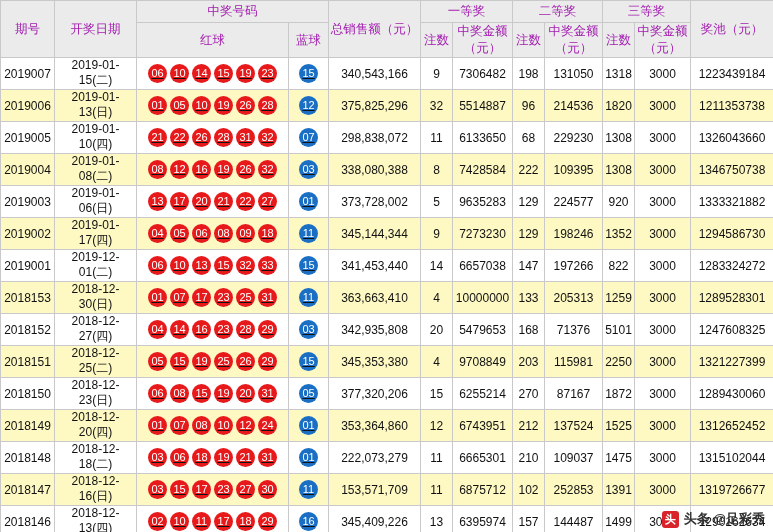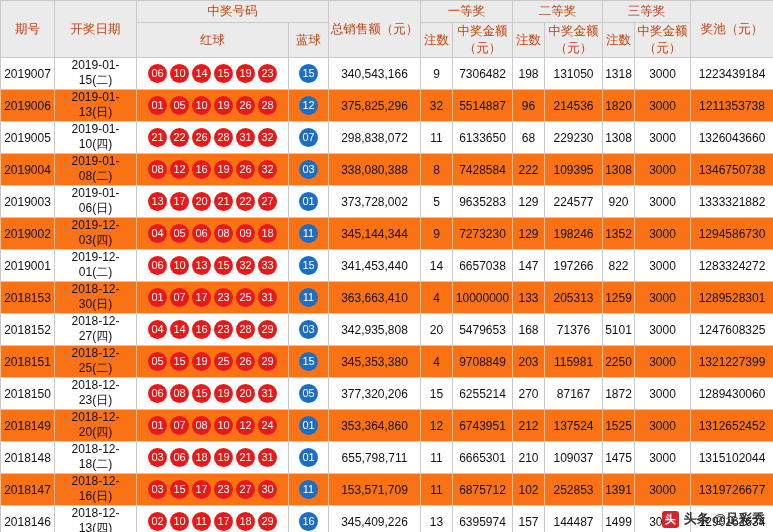--- a/index.html
+++ b/index.html
@@ -1,27 +1,27 @@
 <!DOCTYPE html>
 <html><head>
 <meta charset="utf-8">
 <style>
   html,body{margin:0;padding:0;background:#fff;}
   body{font-family:"Liberation Sans","DejaVu Sans",sans-serif;width:773px;height:532px;overflow:hidden;}
   table{border-collapse:collapse;width:773px;table-layout:fixed;}
   th,td{border:1px solid #c9c9c9;font-size:12px;color:#111;text-align:center;padding:0;}
-  thead th{background:#ebebeb;font-weight:normal;font-size:12.5px;color:#c2410c;}
+  thead th{background:#ebebeb;font-weight:normal;font-size:12.5px;color:#a21caf;}
   .hdr-main{height:22px;}
   .hdr-sub{height:22px;}
   tbody tr{height:27px;}
   tbody tr.odd{background:#ffffff;}
-  tbody tr.even{background:#f97316;}
+  tbody tr.even{background:#fef9c3;}
   .issue{font-size:12px;}
   .date{font-size:12px;margin-left:44px;}
-  .balls{padding:4px 2px;}
+  .balls{padding:4px 2px;text-decoration:underline;}
   .ballrow{display:flex;justify-content:center;align-items:center;gap:3px;}
   .ball{width:19px;height:19px;border-radius:50%;color:#fff;font-size:11px;line-height:19px;display:inline-block;text-align:center;font-family:"Liberation Sans",sans-serif;}
   .red{background:#e8191b;}
   .blue{background:#1a6fc4;}
   .num{font-size:12px;text-align:center;}
   .watermark{position:absolute;right:8px;bottom:4px;display:flex;align-items:center;gap:5px;font-size:13px;color:#333;font-weight:bold;}
   .wm-icon{width:17px;height:17px;border-radius:3px;background:#d8232a;color:#fff;font-size:11px;line-height:17px;text-align:center;font-weight:bold;}
   .wrap{position:relative;width:773px;height:532px;}
   col.c-issue{width:54px;}
   col.c-date{width:82px;}
@@ -208,21 +208,21 @@
           <td class="num">5</td>
           <td class="num">9635283</td>
           <td class="num">129</td>
           <td class="num">224577</td>
           <td class="num">920</td>
           <td class="num">3000</td>
           <td class="num">1333321882</td>
         </tr>
         <tr class="even">
           <td class="issue">2019002</td>
-          <td class="date">2019-12-03(四)</td>
+          <td class="date">2019-01-17(四)</td>
           <td class="balls">
             <div class="ballrow">
               <span class="ball red">04</span>
               <span class="ball red">05</span>
               <span class="ball red">06</span>
               <span class="ball red">08</span>
               <span class="ball red">09</span>
               <span class="ball red">18</span>
             </div>
           </td>
@@ -413,21 +413,21 @@
               <span class="ball red">19</span>
               <span class="ball red">21</span>
               <span class="ball red">31</span>
             </div>
           </td>
           <td class="balls">
             <div class="ballrow">
               <span class="ball blue">01</span>
             </div>
           </td>
-          <td class="num">655,798,711</td>
+          <td class="num">222,073,279</td>
           <td class="num">11</td>
           <td class="num">6665301</td>
           <td class="num">210</td>
           <td class="num">109037</td>
           <td class="num">1475</td>
           <td class="num">3000</td>
           <td class="num">1315102044</td>
         </tr>
         <tr class="even">
           <td class="issue">2018147</td>

